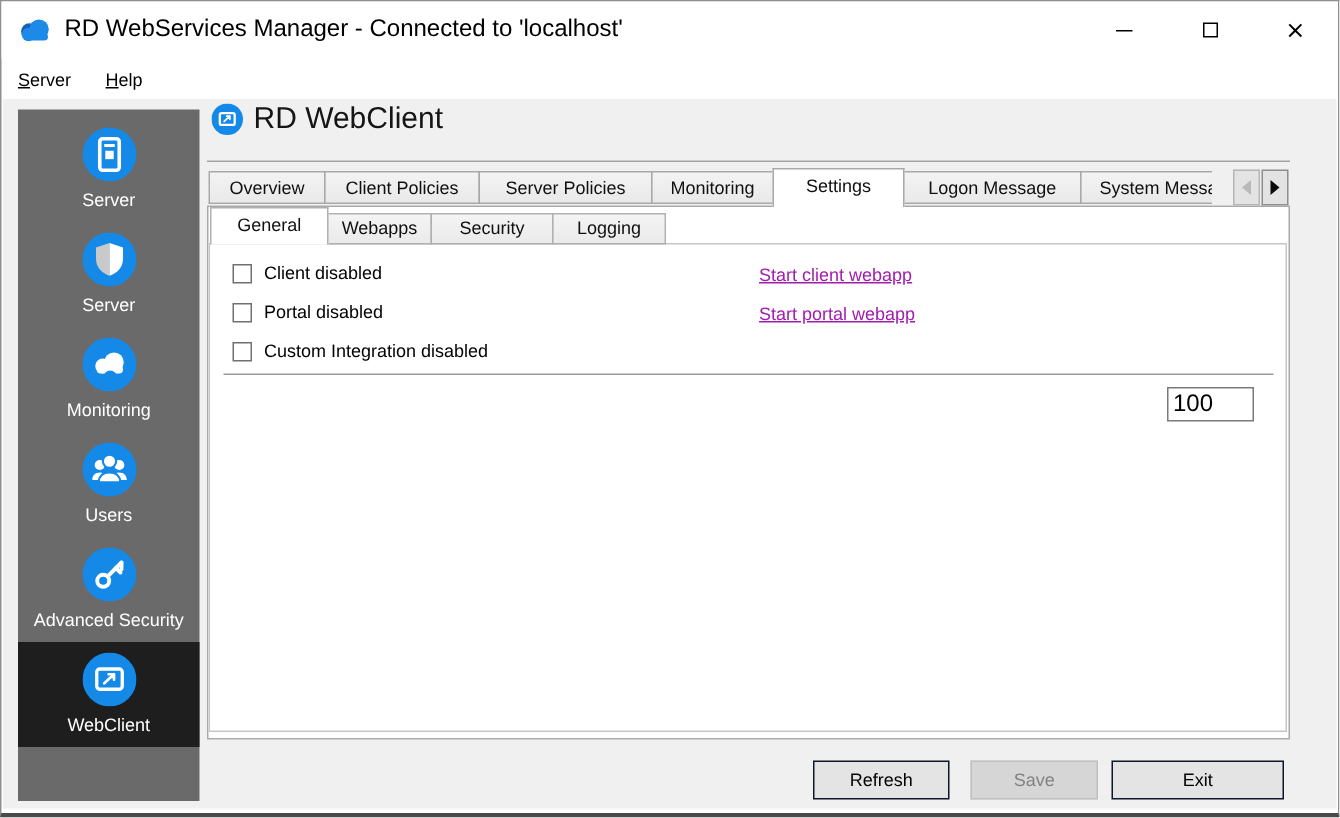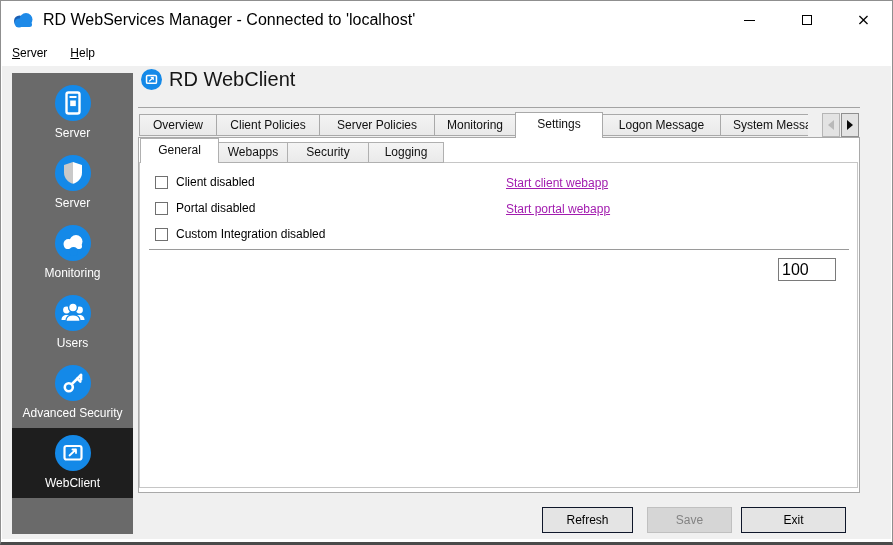--- a/index.html
+++ b/index.html
@@ -91,21 +91,21 @@
   }
   
   .footer-btn {
     position: absolute; top: 441px; height: 26px;
     background: #e4e4e4; border: 1px solid #0f172a;
     font-family: "Liberation Sans","DejaVu Sans",sans-serif; font-size: 12px; color: #000;
     text-align: center; cursor: default;
   }
   .btn-refresh { left: 540px; width: 91px; }
   .btn-save { left: 645px; width: 85px; background: #d6d6d6; border-color: #c0c0c0; color: #838383; }
-  .btn-exit { left: 739px; width: 105px; }
+  .btn-exit { left: 739px; width: 115px; }
 </style>
 </head>
 <body>
 
 <div class="window">
 
   <div class="titlebar">
     <svg class="app-icon" viewBox="0 0 24 20">
       <circle cx="7.5" cy="11" r="5.5" fill="#1a5fb4"></circle>
       <circle cx="14" cy="9.5" r="6.5" fill="#1e8ae8"></circle>

